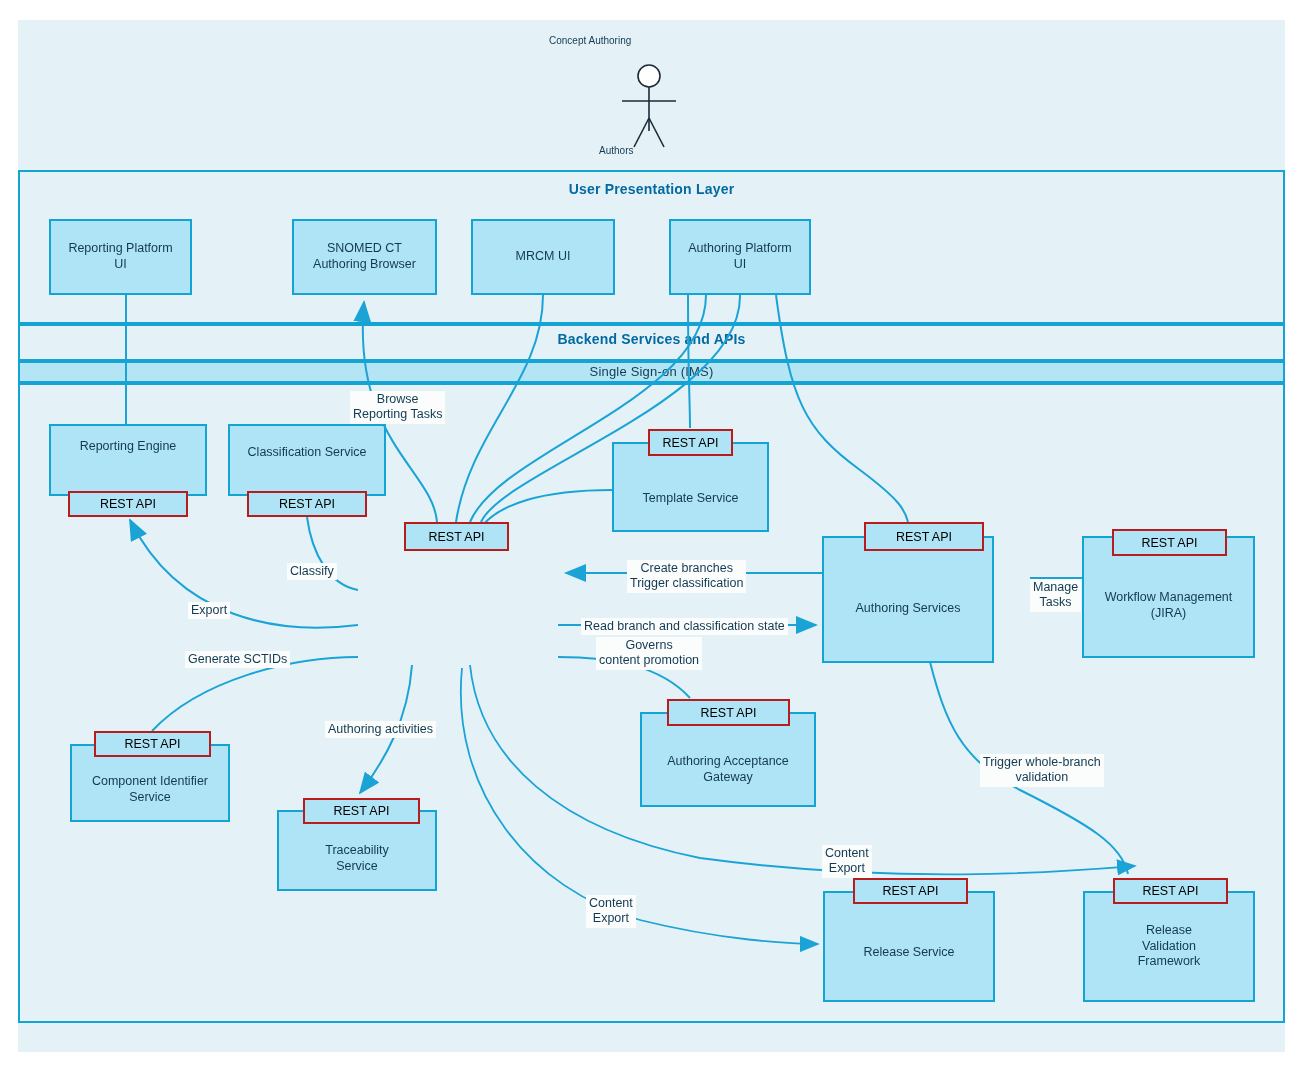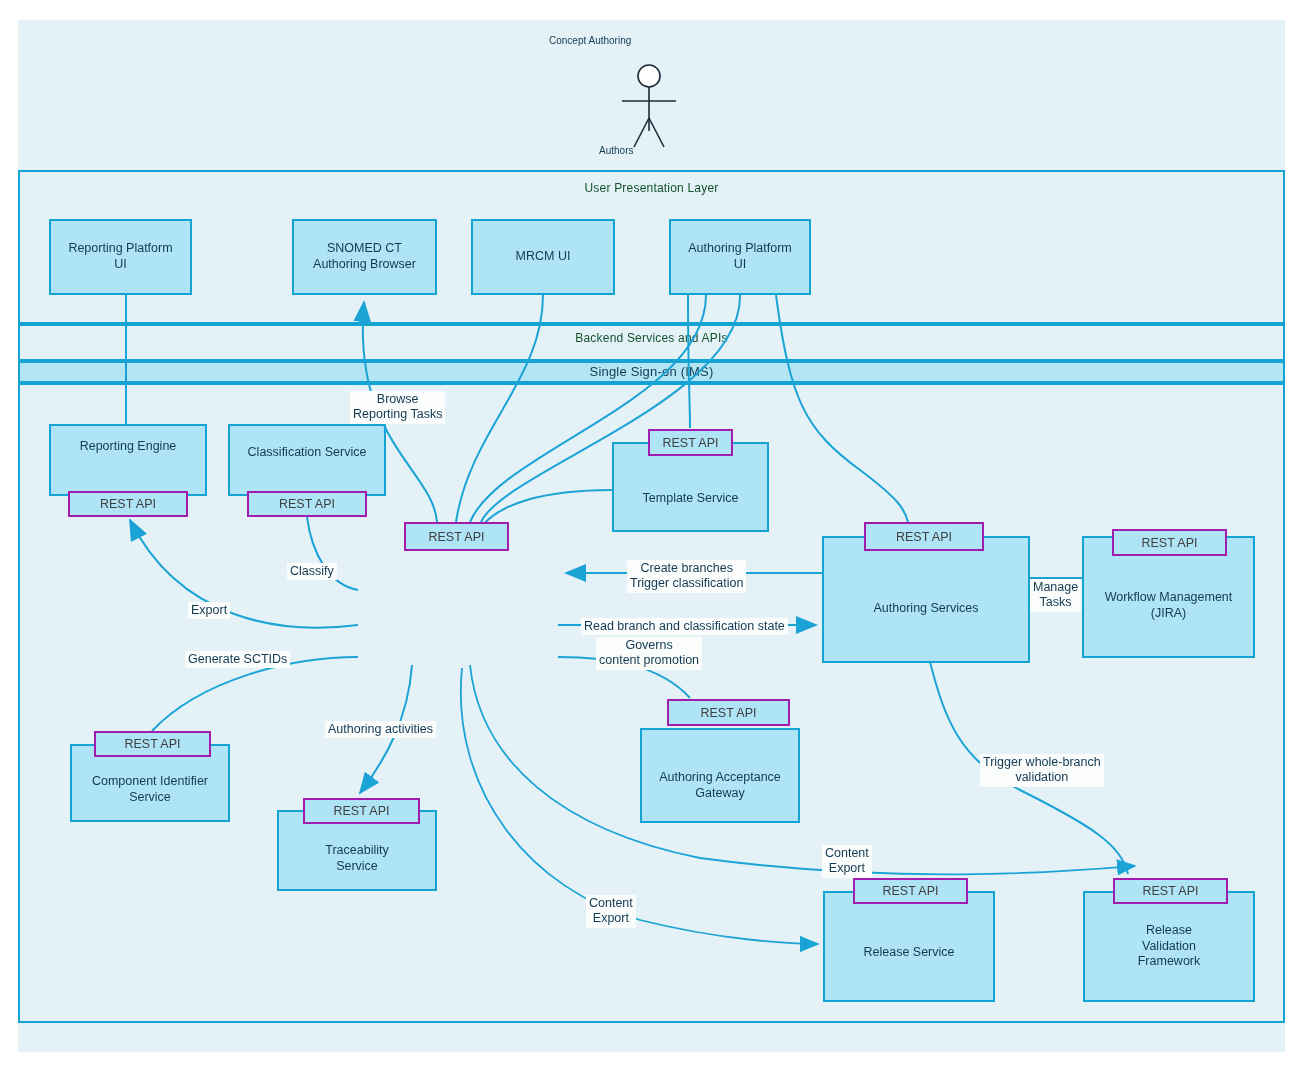--- a/index.html
+++ b/index.html
@@ -5,29 +5,29 @@
   html,body{margin:0;padding:0;background:#ffffff;}
   body{font-family:"Liberation Sans",sans-serif;}
   #stage{position:relative;width:1303px;height:1072px;background:#ffffff;overflow:hidden;}
 
   
   .outer-panel{position:absolute;background:#e4f2f8;}
 
   
   .layer-band{position:absolute;box-sizing:border-box;border:2px solid #14a4d4;background:#e4f2f8;}
   .layer-band.sso{background:#b3e5f5;}
-  .layer-title{position:absolute;width:100%;text-align:center;color:#14532d;font-weight:normal;font-size:12px;letter-spacing:.2px;}
+  .layer-title{position:absolute;width:100%;text-align:center;color:#0369a1;font-weight:bold;font-size:14px;letter-spacing:.2px;}
   .layer-title.plain{font-weight:normal;font-size:13px;color:#123a52;}
 
   
   .comp{position:absolute;box-sizing:border-box;border:2px solid #14a4d4;background:#aee4f5;
         display:flex;align-items:center;justify-content:center;text-align:center;
         color:#123a52;font-size:12.5px;line-height:1.25;}
-  .rest{position:absolute;box-sizing:border-box;border:2px solid #a21caf;background:#aee4f5;
-        display:flex;align-items:center;justify-content:center;color:#404040;font-size:12.5px;z-index:4;}
+  .rest{position:absolute;box-sizing:border-box;border:2px solid #b91c1c;background:#aee4f5;
+        display:flex;align-items:center;justify-content:center;color:#000000;font-size:12.5px;z-index:4;}
 
   
   .elabel{position:absolute;background:#fbfcfc;color:#123a52;font-size:12.5px;line-height:1.22;
           text-align:center;padding:1px 3px;z-index:6;white-space:pre;}
 
   
   .actor-caption{position:absolute;color:#123a52;font-size:10px;text-align:left;}
   svg.wires{position:absolute;left:0;top:0;width:1303px;height:1072px;overflow:visible;z-index:2;}
   .wire{fill:none;stroke:#1ba3d6;stroke-width:2;}
   .wire-thin{fill:none;stroke:#1ba3d6;stroke-width:1.8;}
@@ -143,21 +143,21 @@
     <span style="white-space:pre-line;">Template Service</span>
   </div>
   <div class="rest" style="left:648px;top:429px;width:85px;height:27px;">
     <span>REST API</span>
   </div>
 
   <div class="rest" style="left:404px;top:522px;width:105px;height:29px;">
     <span>REST API</span>
   </div>
 
-  <div class="comp" style="left:822px;top:536px;width:208px;height:127px;padding-top:18px;">
+  <div class="comp" style="left:822px;top:536px;width:172px;height:127px;padding-top:18px;">
     <span style="white-space:pre-line;">Authoring Services</span>
   </div>
   <div class="rest" style="left:864px;top:522px;width:120px;height:29px;">
     <span>REST API</span>
   </div>
 
   <div class="comp" style="left:1082px;top:536px;width:173px;height:122px;padding-top:18px;">
     <span style="white-space:pre-line;">Workflow Management
 (JIRA)</span>
   </div>
@@ -166,21 +166,21 @@
   </div>
 
   <div class="comp" style="left:70px;top:744px;width:160px;height:78px;padding-top:14px;">
     <span style="white-space:pre-line;">Component Identifier
 Service</span>
   </div>
   <div class="rest" style="left:94px;top:731px;width:117px;height:26px;">
     <span>REST API</span>
   </div>
 
-  <div class="comp" style="left:640px;top:728px;width:160px;height:95px;padding-top:20px;">
+  <div class="comp" style="left:640px;top:712px;width:176px;height:95px;padding-top:20px;">
     <span style="white-space:pre-line;">Authoring Acceptance
 Gateway</span>
   </div>
   <div class="rest" style="left:667px;top:699px;width:123px;height:27px;">
     <span>REST API</span>
   </div>
 
   <div class="comp" style="left:277px;top:810px;width:160px;height:81px;padding-top:16px;">
     <span style="white-space:pre-line;">Traceability
 Service</span>

